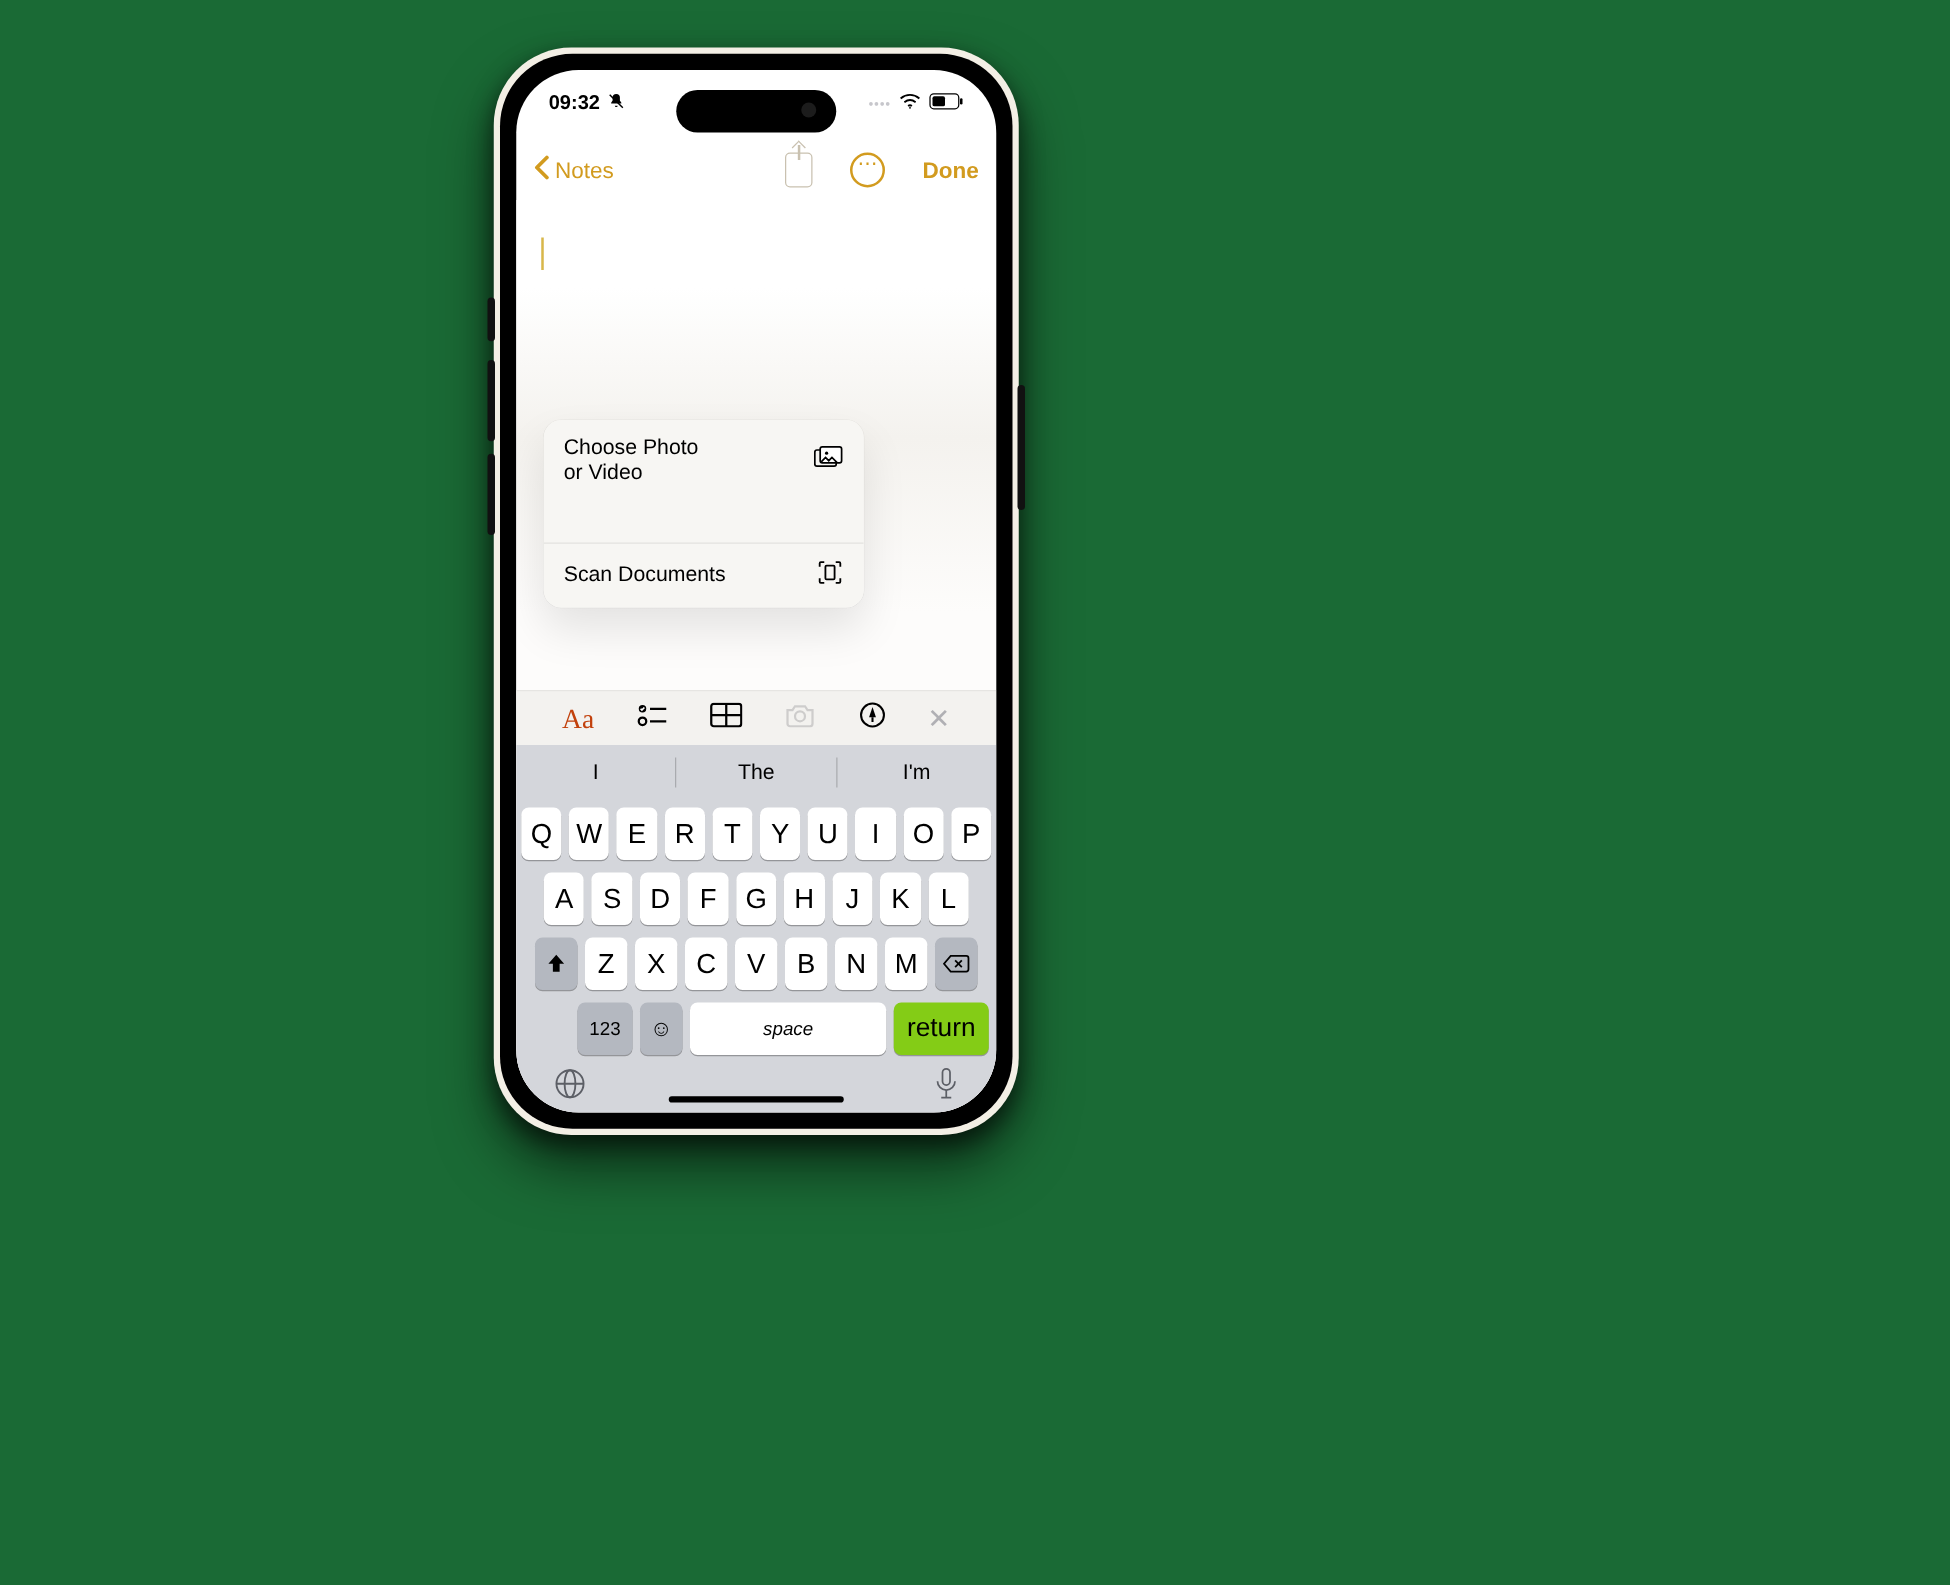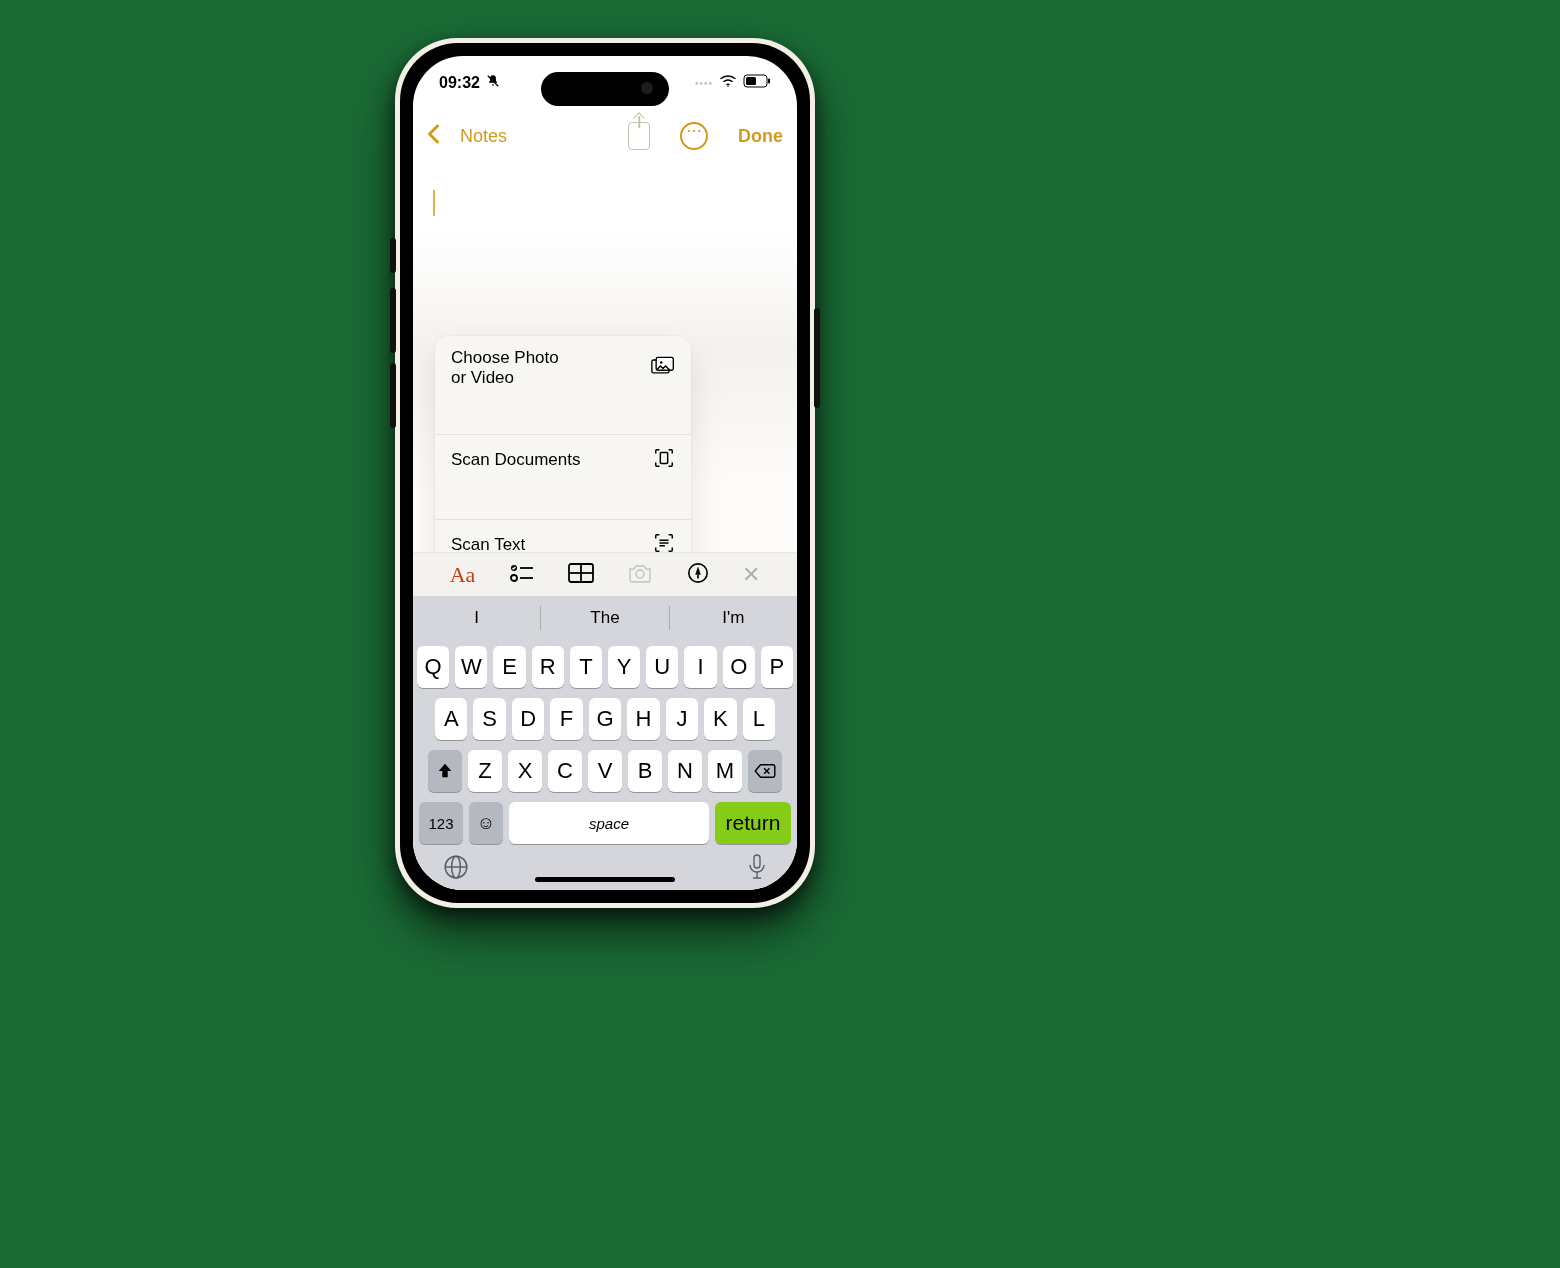--- a/index.html
+++ b/index.html
@@ -92,21 +92,21 @@
     top: 58px; left: 0; right: 0;
     height: 44px;
     display: flex;
     align-items: center;
     padding: 0 14px;
     box-sizing: border-box;
     color: #d29b1f;
     font-size: 18px;
   }
   .navbar .back {
-    display: flex; align-items: center; gap: 20px;
+    display: flex; align-items: center; gap: 4px;
     flex: 1;
   }
   .navbar .actions { display: flex; align-items: center; gap: 30px; }
   .share-ic { width: 20px; height: 26px; border: 1.5px solid #c9c1b0; border-radius: 4px; position: relative; }
   .share-ic::before { content: ""; position: absolute; top: -7px; left: 50%; width: 1.5px; height: 12px; background: #c9c1b0; transform: translateX(-50%); }
   .share-ic::after  { content: ""; position: absolute; top: -9px; left: 50%; width: 7px; height: 7px; border-top: 1.5px solid #c9c1b0; border-left: 1.5px solid #c9c1b0; transform: translateX(-50%) rotate(45deg); }
   .more-ic  { width: 24px; height: 24px; border: 2px solid #d29b1f; border-radius: 50%; position: relative; }
   .more-ic::after { content: "⋯"; position: absolute; top: -3px; left: 0; right: 0; text-align: center; font-size: 16px; color: #d29b1f; }
   .done { font-weight: 600; }
 
@@ -195,21 +195,21 @@
     color: #000;
     max-width: 34px;
   }
   .krow.r2 { padding: 0 18px; }
   .krow.r3 .key { max-width: 34px; }
   .key.fn { background: #b4b8c0; max-width: 44px; flex: 0 0 44px; }
   .krow.r4 { padding: 0 2px; gap: 6px; }
   .key.wide { max-width: none; flex: 1; font-style: italic; }
   .key.space { font-size: 15px; }
   .key.ret   { background: #84cc16; font-size: 21px; flex: 0 0 76px; max-width: none; }
-  .key.num   { background: #b4b8c0; font-size: 15px; flex: 0 0 44px; max-width: none; }
+  .key.num   { background: #b4b8c0; font-size: 15px; flex: 0 0 44px; max-width: none; margin-left: 43px; }
   .key.emo   { background: #b4b8c0; flex: 0 0 34px; max-width: none; font-size: 18px; }
 
   .kbd .bottom {
     display: flex; justify-content: space-between;
     padding: 10px 30px 0 30px;
     color: #5c5f66;
   }
 
   .home-ind {
     position: absolute;
@@ -295,31 +295,20 @@
                 <path d="M7 15l4-4 3 3 3-3 5 5"></path>
               </svg>
           </span>
         </div>
         <div class="item">
           <div class="lbl">Scan Documents</div>
           <span>
             <svg width="22" height="22" viewBox="0 0 24 24" fill="none" stroke="#000" stroke-width="1.6">
                 <path d="M3 7V4a1 1 0 0 1 1-1h3M21 7V4a1 1 0 0 0-1-1h-3M3 17v3a1 1 0 0 0 1 1h3M21 17v3a1 1 0 0 1-1 1h-3"></path>
                 <rect x="8" y="6" width="8" height="12" rx="1"></rect>
-              </svg>
-          </span>
-        </div>
-        <div class="item">
-          <div class="lbl">Scan Text</div>
-          <span>
-            <svg width="22" height="22" viewBox="0 0 24 24" fill="none" stroke="#000" stroke-width="1.6">
-                <path d="M3 7V4a1 1 0 0 1 1-1h3M21 7V4a1 1 0 0 0-1-1h-3M3 17v3a1 1 0 0 0 1 1h3M21 17v3a1 1 0 0 1-1 1h-3"></path>
-                <line x1="7" y1="9" x2="17" y2="9"></line>
-                <line x1="7" y1="12" x2="17" y2="12"></line>
-                <line x1="7" y1="15" x2="13" y2="15"></line>
               </svg>
           </span>
         </div>
       </div>
 
       <div class="fmtbar">
         <span style="font-family:serif;font-size:22px">Aa</span>
         <span>
           <svg width="26" height="22" viewBox="0 0 26 22" fill="none" stroke="#000" stroke-width="1.8">
               <circle cx="5" cy="6" r="3" fill="#000" stroke="none"></circle>

